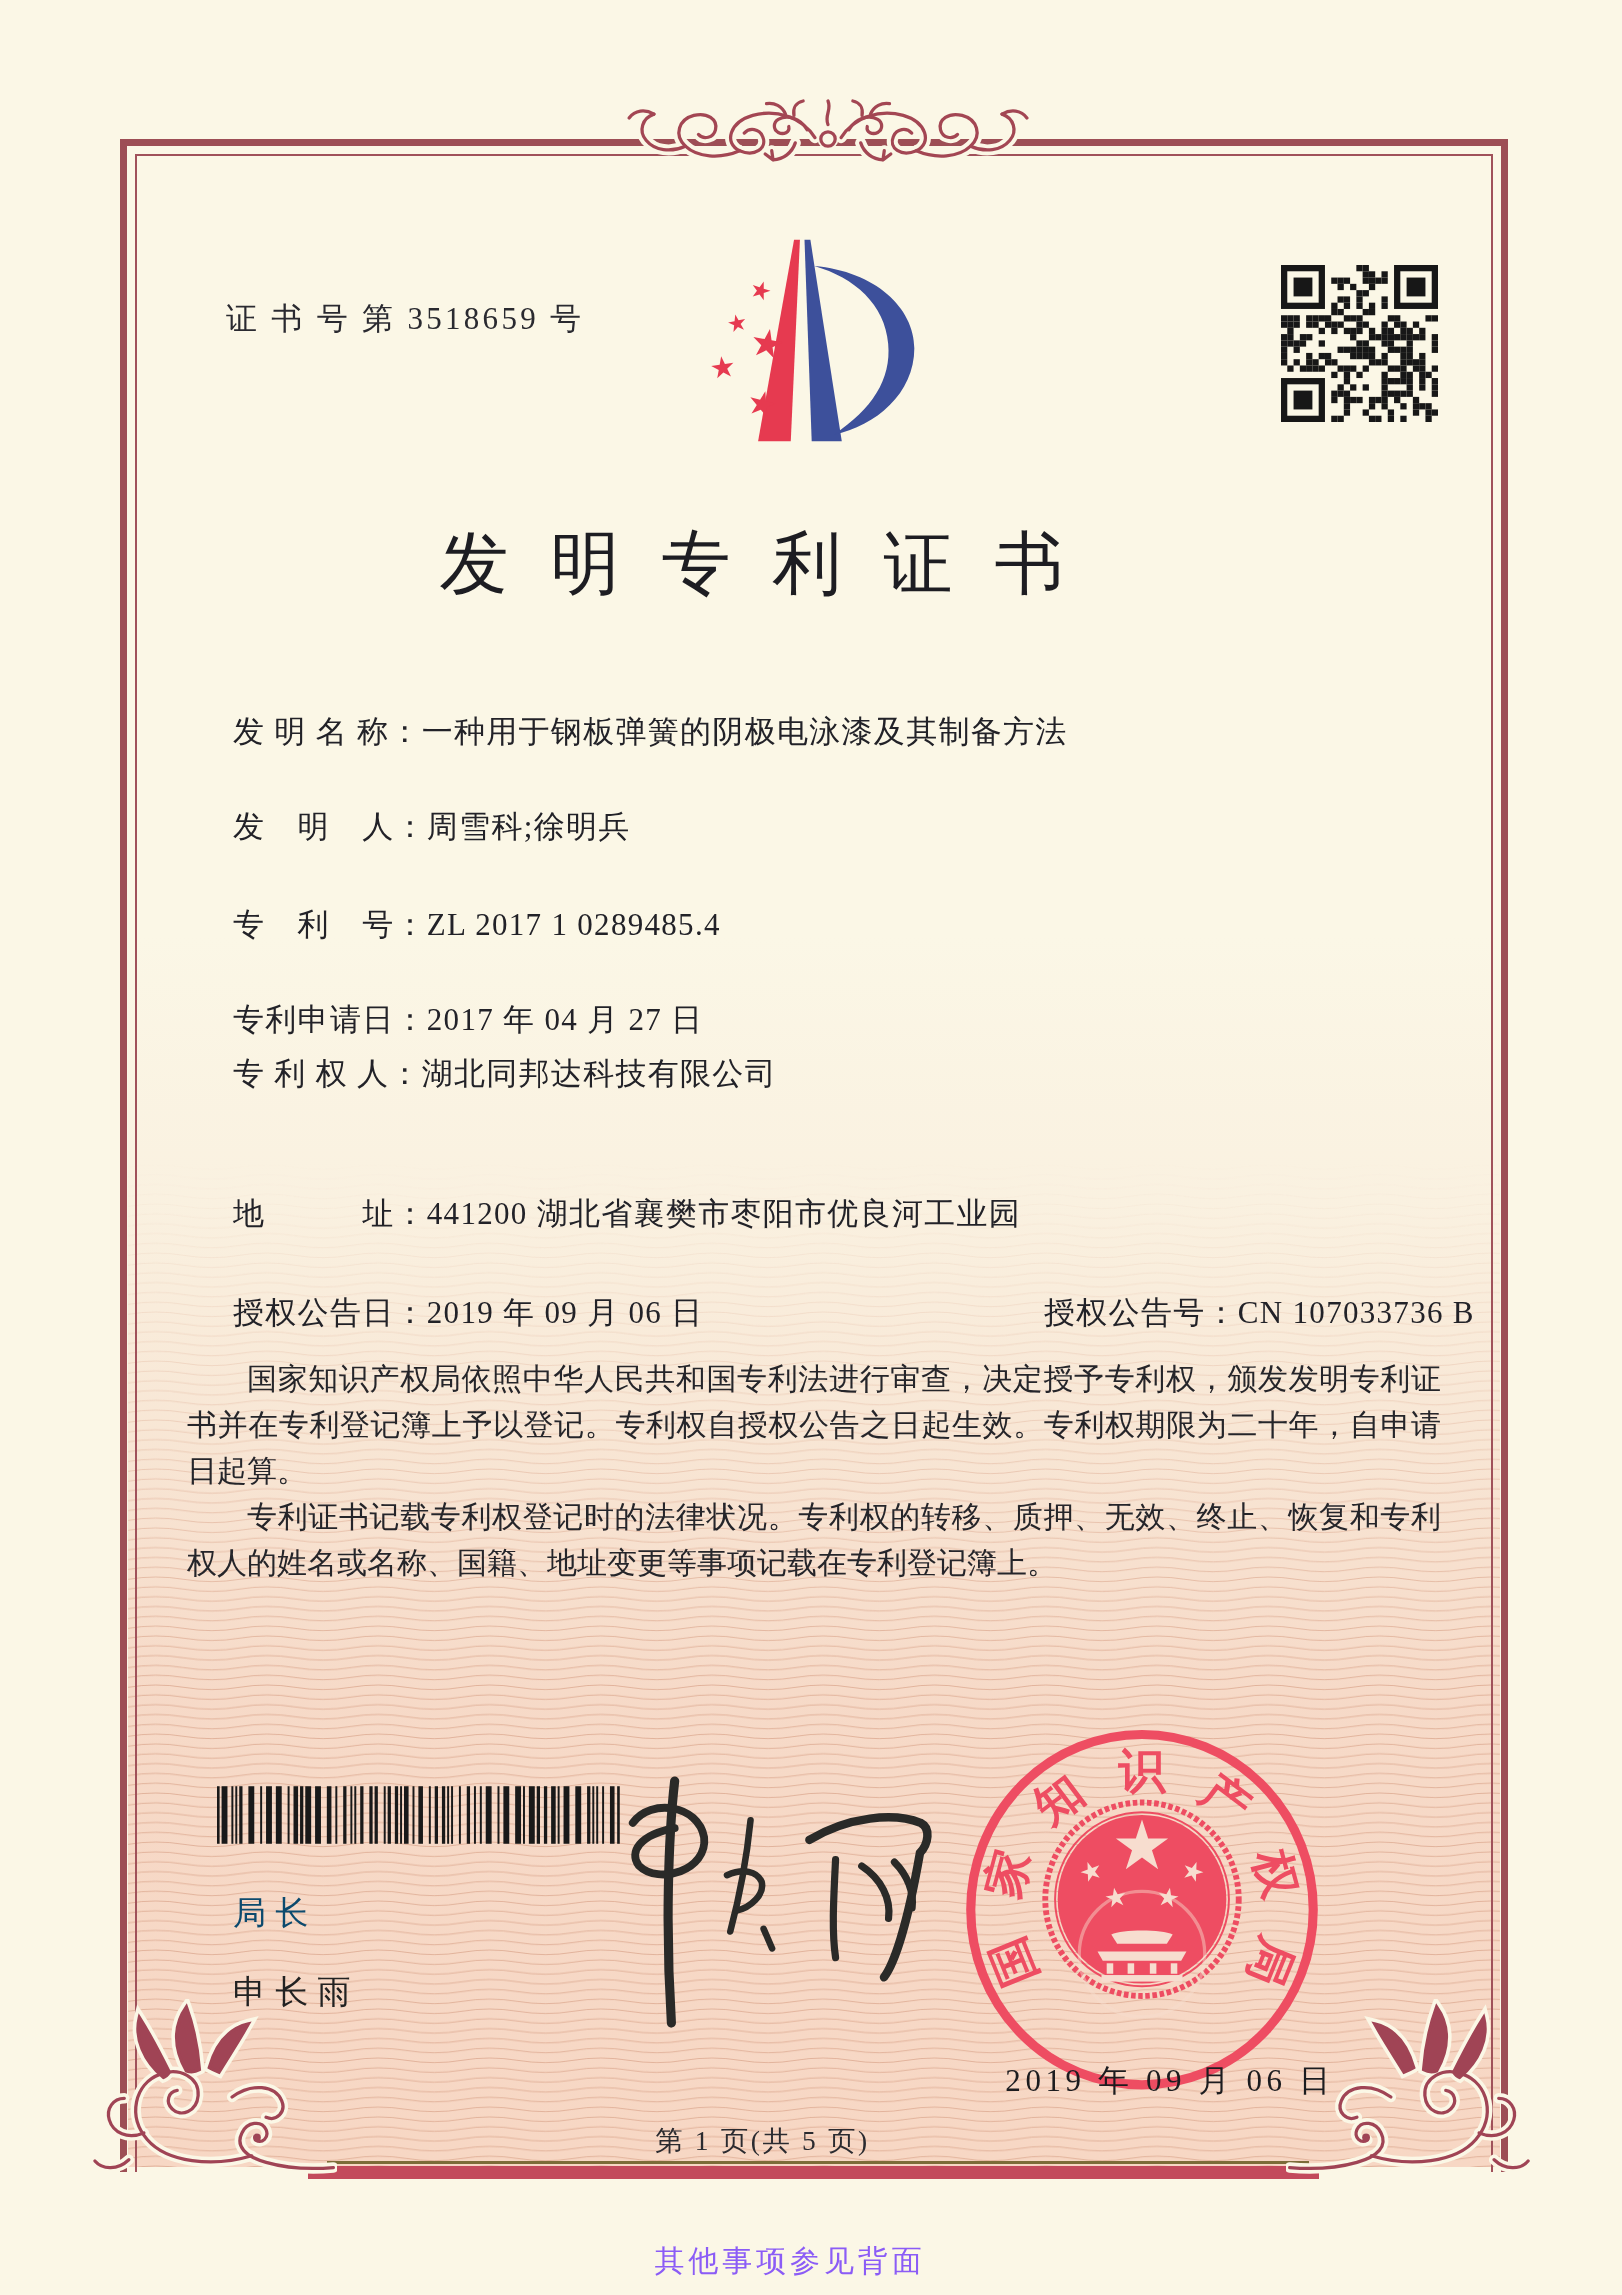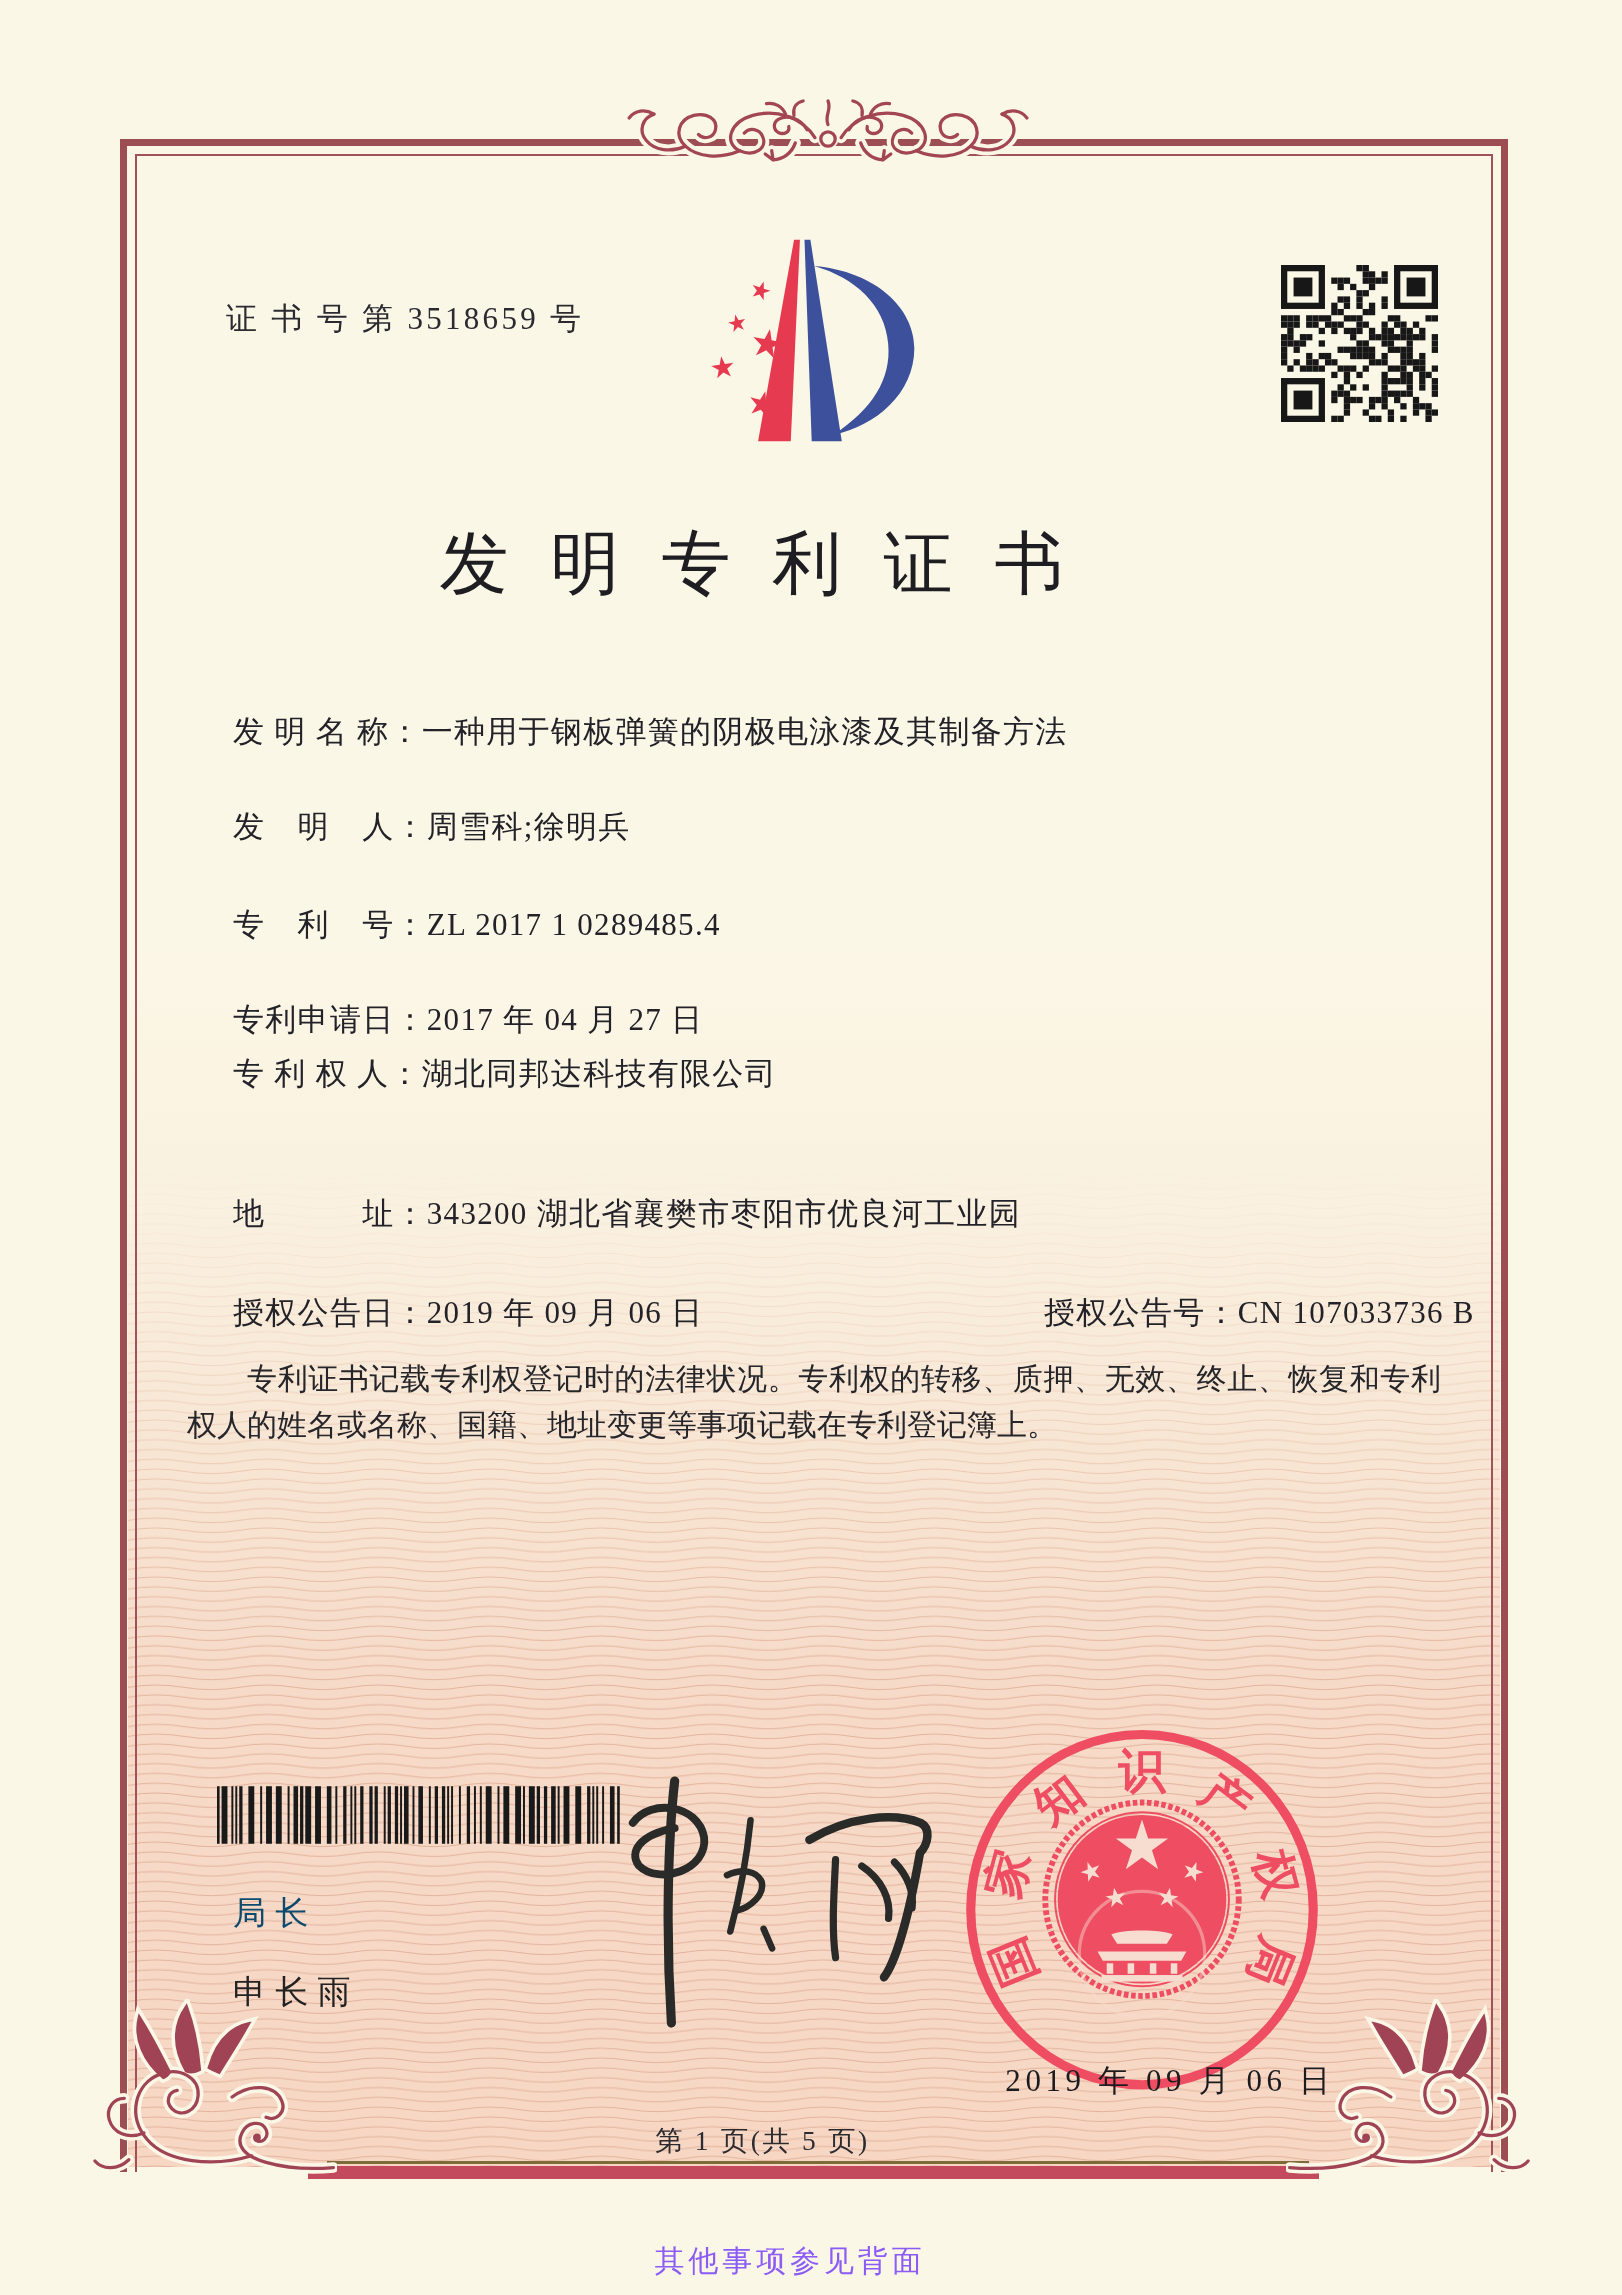--- a/index.html
+++ b/index.html
@@ -373,30 +373,31 @@
 <div class="row" style="top:904px">
   <span class="lab">专　利　号：</span><span class="val">ZL 2017 1 0289485.4</span>
 </div>
 <div class="row" style="top:999px">
   <span class="lab">专利申请日：</span><span class="val">2017 年 04 月 27 日</span>
 </div>
 <div class="row" style="top:1053px">
   <span class="lab">专 利 权 人：</span><span class="val">湖北同邦达科技有限公司</span>
 </div>
 <div class="row" style="top:1193px">
-  <span class="lab">地　　　址：</span><span class="val">343200 湖北省襄樊市枣阳市优良河工业园</span>
+  <span class="lab">地　　　址：</span><span class="val">441200 湖北省襄樊市枣阳市优良河工业园</span>
 </div>
 <div class="row" style="top:1292px">
   <span class="lab">授权公告日：</span><span class="val">2019 年 09 月 06 日</span>
   <span class="row2">
     <span class="lab">授权公告号：</span><span class="val">CN 107033736 B</span>
   </span>
 </div>
 
 <div class="paras">
+  <p>国家知识产权局依照中华人民共和国专利法进行审查，决定授予专利权，颁发发明专利证书并在专利登记簿上予以登记。专利权自授权公告之日起生效。专利权期限为二十年，自申请日起算。</p>
   <p>专利证书记载专利权登记时的法律状况。专利权的转移、质押、无效、终止、恢复和专利权人的姓名或名称、国籍、地址变更等事项记载在专利登记簿上。</p>
 </div>
 
 <svg class="abs" style="left:217px;top:1786px" width="408" height="58" viewBox="0 0 624 88" id="bc">
     <rect x="0" y="0" width="4" height="88" fill="#191919"></rect>
     <rect x="7" y="0" width="9" height="88" fill="#191919"></rect>
     <rect x="22" y="0" width="3" height="88" fill="#191919"></rect>
     <rect x="28" y="0" width="3" height="88" fill="#191919"></rect>
     <rect x="34" y="0" width="5" height="88" fill="#191919"></rect>
     <rect x="48" y="0" width="9" height="88" fill="#191919"></rect>

